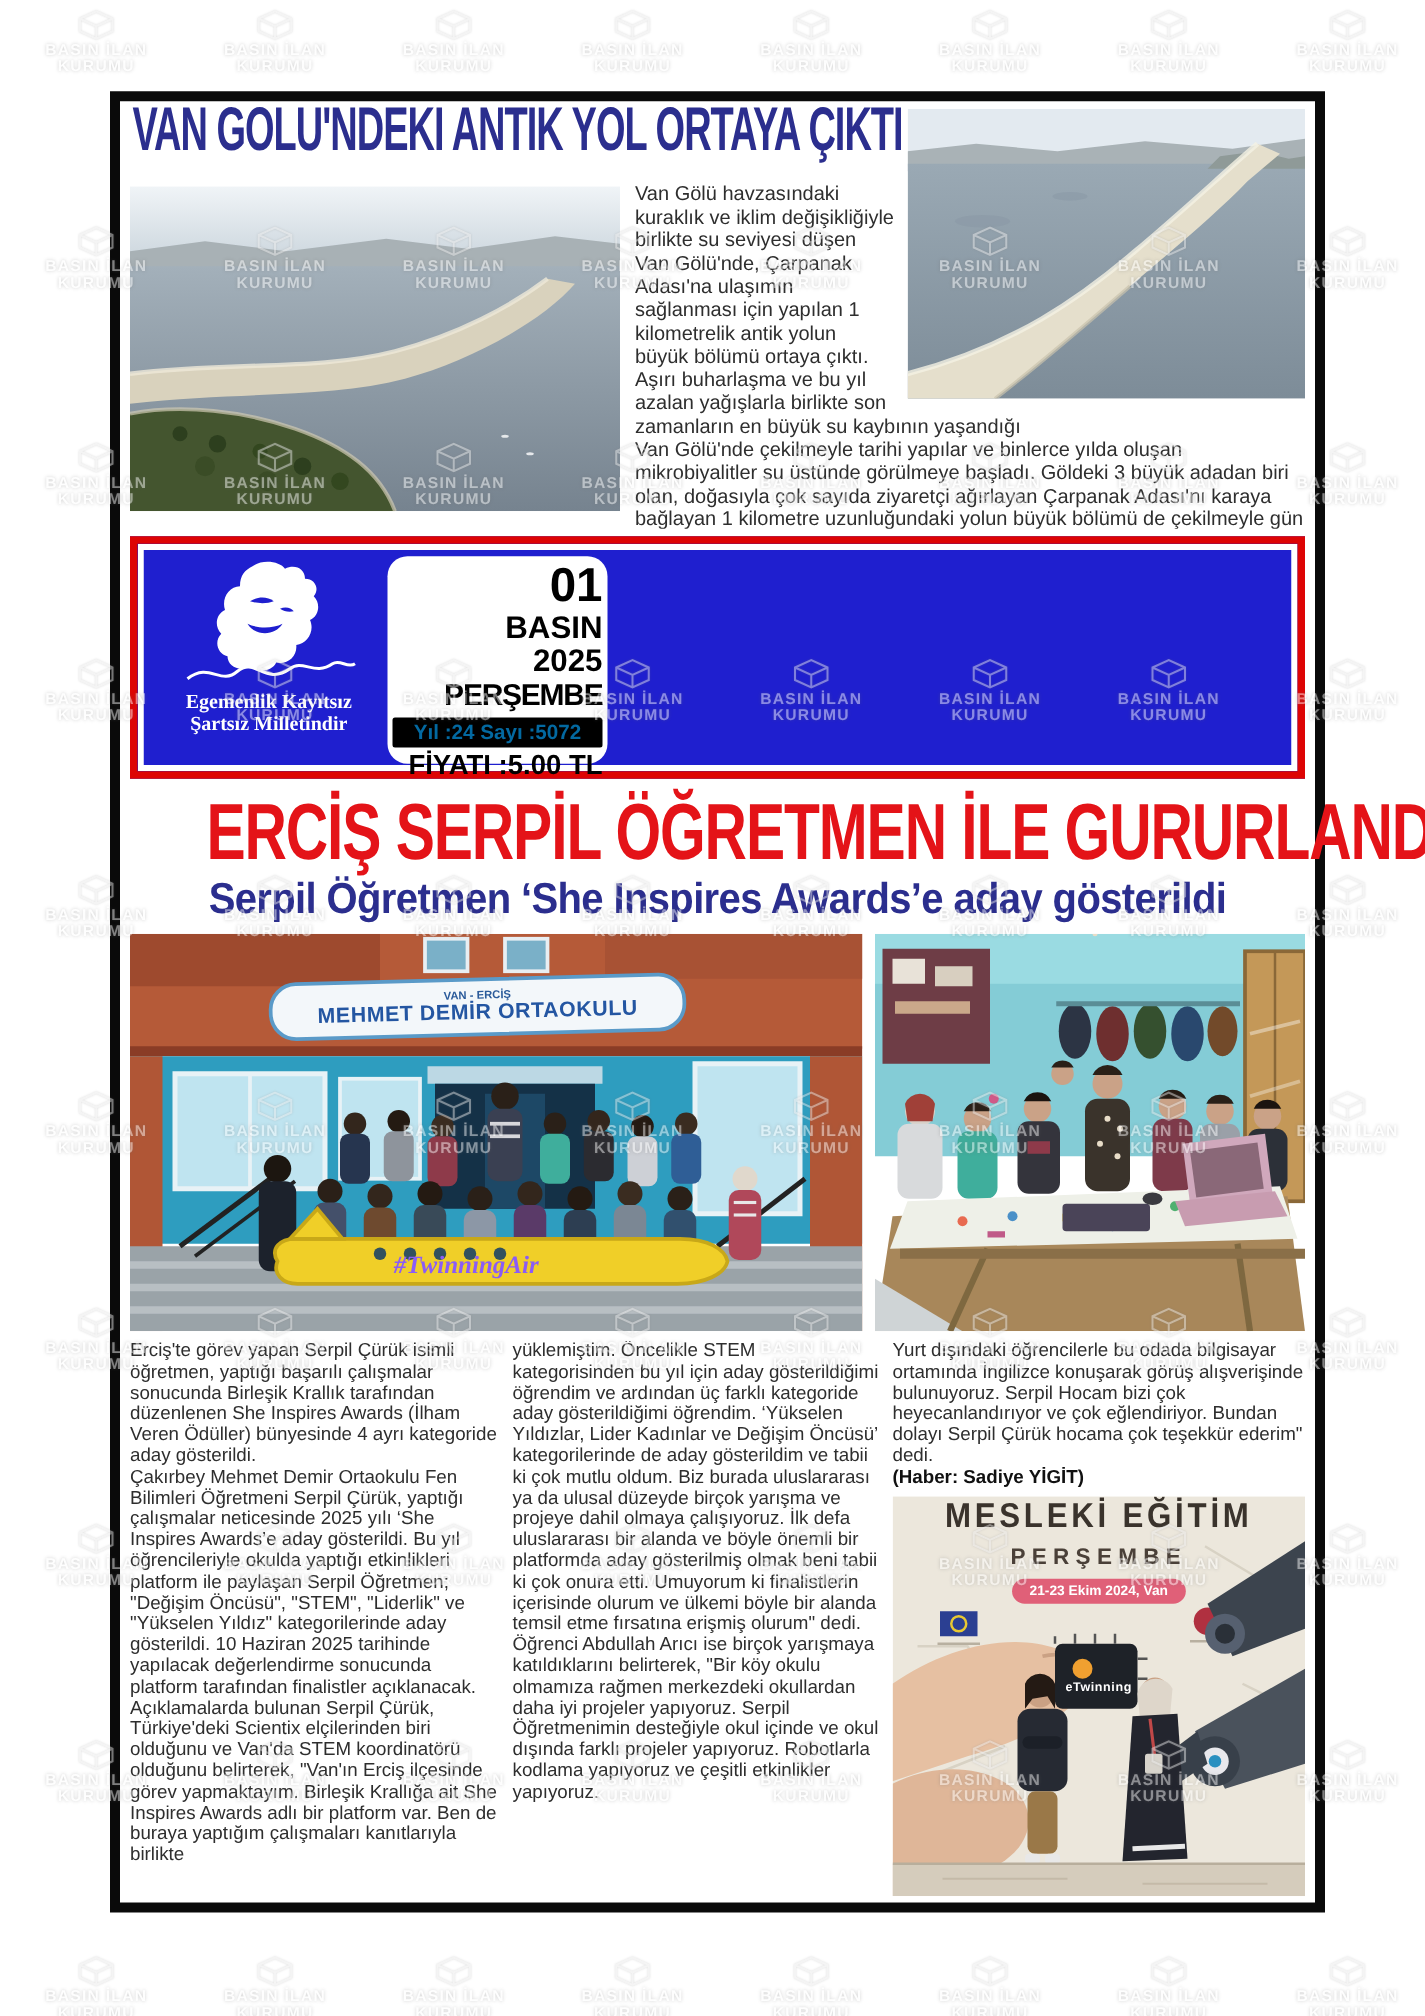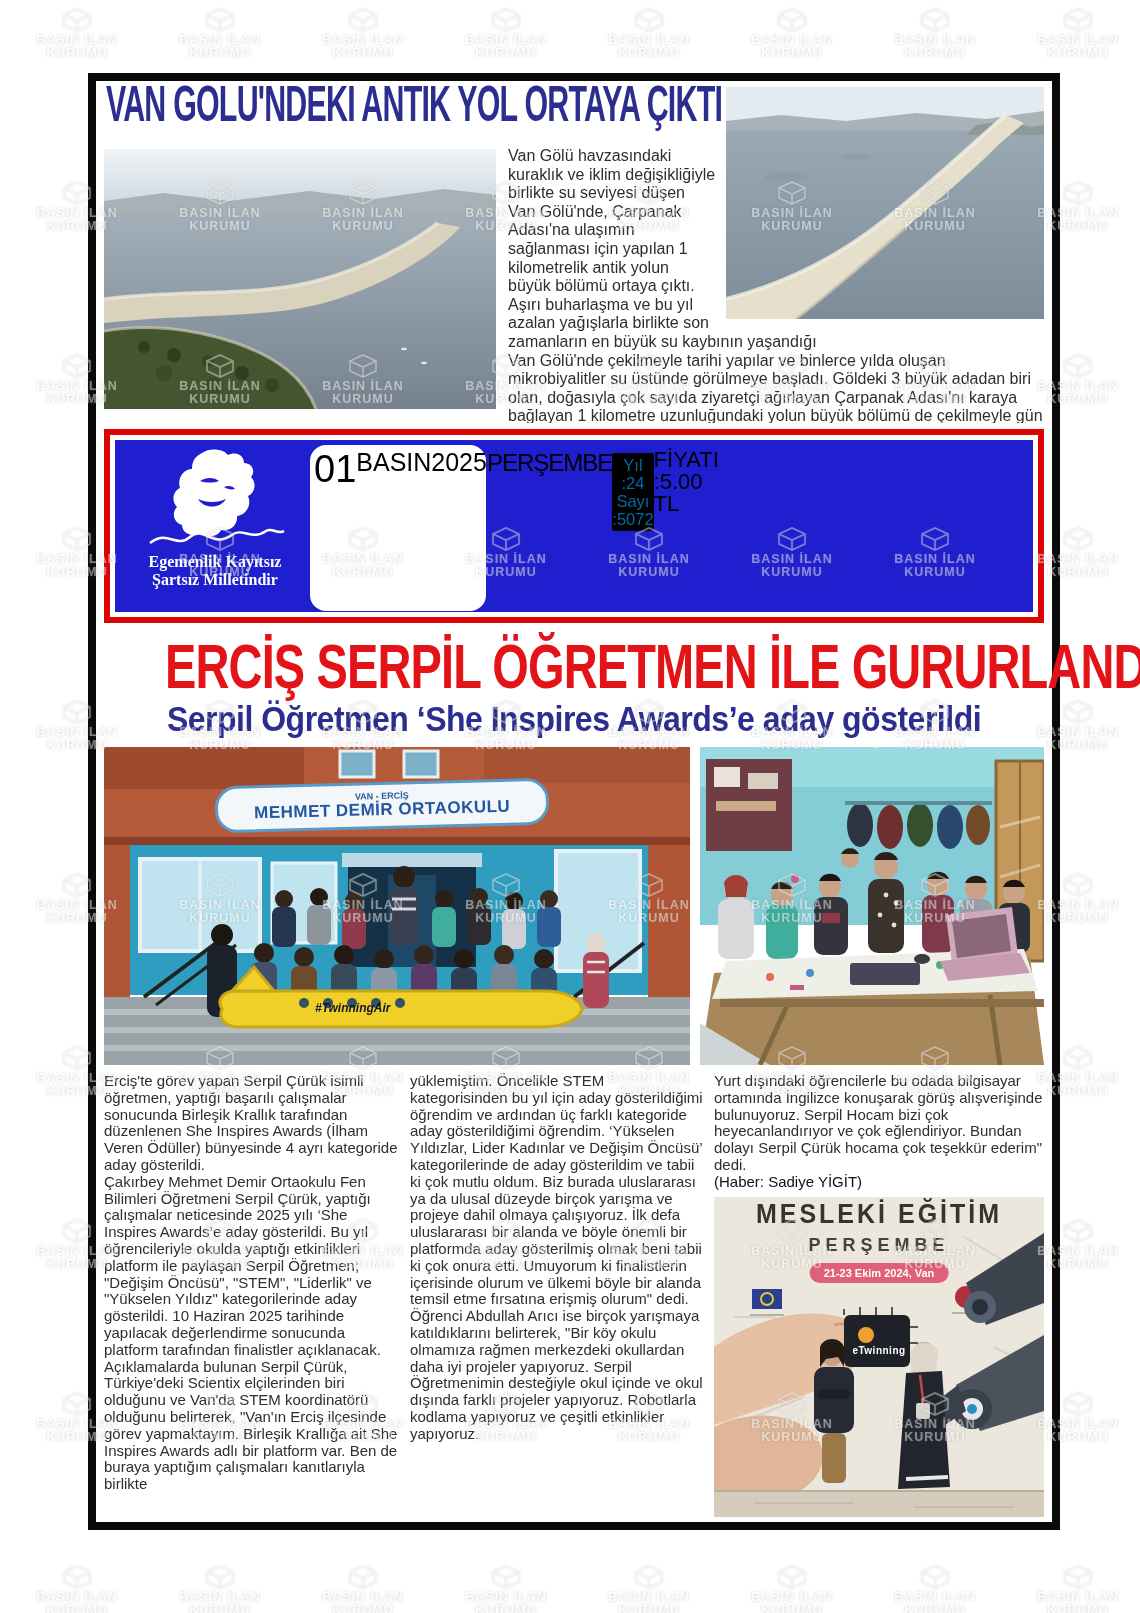--- a/index.html
+++ b/index.html
@@ -27,51 +27,51 @@
   .masthead{position:relative;height:166px;margin-top:6px;background:#1f1fcf;border:6px solid #dd0404;
       box-shadow:inset 0 0 0 5px #ffffff;display:flex;align-items:stretch;padding:10px 8px 6px 10px;box-sizing:content-box;}
   .mh-left{width:190px;display:flex;flex-direction:column;align-items:center;justify-content:flex-start;padding-top:2px;}
   .mh-motto{color:#fff;font-family:"Liberation Serif",serif;font-weight:bold;font-size:16px;line-height:18px;
       text-align:center;margin-top:2px;}
   .mh-center{flex:1;position:relative;text-align:center;color:#fff;font-family:"Liberation Serif",serif;}
   .mh-title1{font-size:88px;line-height:80px;font-weight:bold;letter-spacing:4px;}
   .mh-title2{font-size:54px;line-height:56px;font-weight:bold;letter-spacing:6px;margin-left:-60px;}
   .mh-periodical{position:absolute;right:6px;bottom:4px;font-size:21px;font-weight:bold;font-style:italic;
       font-family:"Liberation Sans",sans-serif;}
-  .mh-datebox{width:168px;background:#fff;border-radius:16px;display:flex;align-items:flex-start;
-      padding:4px 4px;color:#000;font-weight:normal;}
+  .mh-datebox{width:168px;background:#fff;border-radius:16px;display:flex;flex-direction:column;align-items:flex-end;
+      padding:4px 4px;color:#000;font-weight:bold;}
   .mh-day{font-size:38px;line-height:40px;}
   .mh-month,.mh-year{font-size:25px;line-height:27px;}
   .mh-weekday{font-size:24px;line-height:27px;letter-spacing:-1px;}
   .mh-issue{background:#000;color:#0369a1;font-size:16.5px;line-height:18px;padding:3px 0;margin:4px 0 3px 0;
       width:100%;text-align:center;border-radius:2px;}
   .mh-price{font-size:22px;line-height:22px;}
   
   .red-headline{height:64px;margin-top:12px;text-align:center;white-space:nowrap;font-weight:bold;
       font-size:54px;color:#e41318;transform:scale(.87,1.18);transform-origin:50% 50%;letter-spacing:-1px;}
   .sub-headline{height:40px;text-align:center;white-space:nowrap;font-weight:bold;font-size:32px;
       color:#2b2e8e;transform:scaleY(1.08);letter-spacing:-.5px;margin-top:2px;}
   
   .photo-row{display:flex;gap:10px;margin-top:6px;height:318px;}
   .photo-school{position:relative;width:586px;height:318px;overflow:hidden;}
   .photo-class{position:relative;width:344px;height:318px;overflow:hidden;}
   .school-sign{position:absolute;left:19%;top:11%;width:56%;height:13%;background:#f3f7fa;
       border:3px solid #5a9ac8;border-radius:22px;text-align:center;display:flex;flex-direction:column;
       justify-content:center;transform:rotate(-1.5deg);}
   .school-sign .s1{font-size:9px;font-weight:bold;color:#2a5a9a;line-height:9px;}
   .school-sign .s2{font-size:17px;font-weight:bold;color:#2456a2;line-height:18px;letter-spacing:.5px;}
-  .banner-tag{position:absolute;left:36%;top:80%;font-size:12px;font-weight:bold;font-style:italic;color:#0f172a;}
+  .banner-tag{position:absolute;left:36%;top:80%;font-size:20px;font-weight:bold;font-style:italic;color:#8b5cf6;font-family:Liberation Serif, serif;}
   
   .columns{display:flex;gap:10px;margin-top:8px;height:458px;overflow:hidden;}
   .col{font-size:15px;line-height:16.8px;color:#2e2e2e;white-space:pre-line;}
   .col1{width:298px;}
   .col2{width:296px;}
   .col3{width:330px;white-space:normal;}
   .col3 .c3-text{white-space:pre-line;}
-  .col3 .c3-byline{font-weight:normal;color:#111;}
+  .col3 .c3-byline{font-weight:bold;color:#111;}
   .photo-event{position:relative;width:330px;height:320px;margin-top:6px;overflow:hidden;}
   .ev-title1{position:absolute;top:8px;left:0;width:100%;text-align:center;font-weight:bold;font-size:25px;
       letter-spacing:3px;color:#3a332c;transform:scaleY(1.1);}
   .ev-title2{position:absolute;top:40px;left:0;width:100%;text-align:center;font-weight:bold;font-size:18px;
       letter-spacing:5px;color:#4a4038;}
   .ev-pill{position:absolute;top:66px;left:50%;transform:translateX(-50%);background:#e06078;color:#fff;
       font-size:11px;font-weight:bold;line-height:12px;padding:4px 14px;border-radius:10px;}
   .ev-chip-label{position:absolute;top:146px;left:50%;transform:translateX(-50%);color:#fff;font-size:10px;
       font-weight:bold;letter-spacing:.5px;}
   svg{display:block;}

